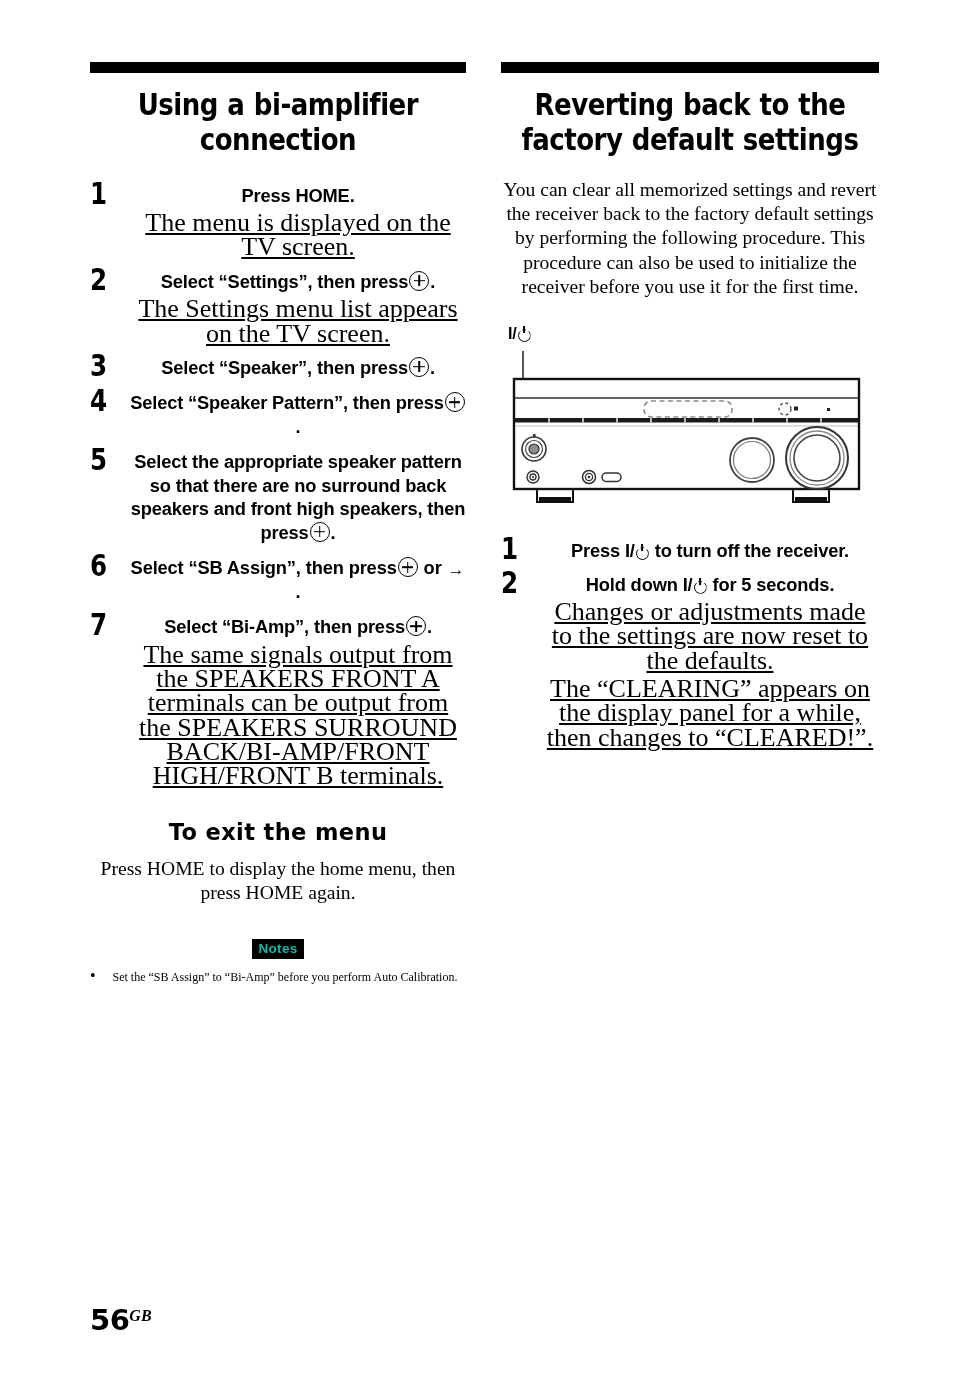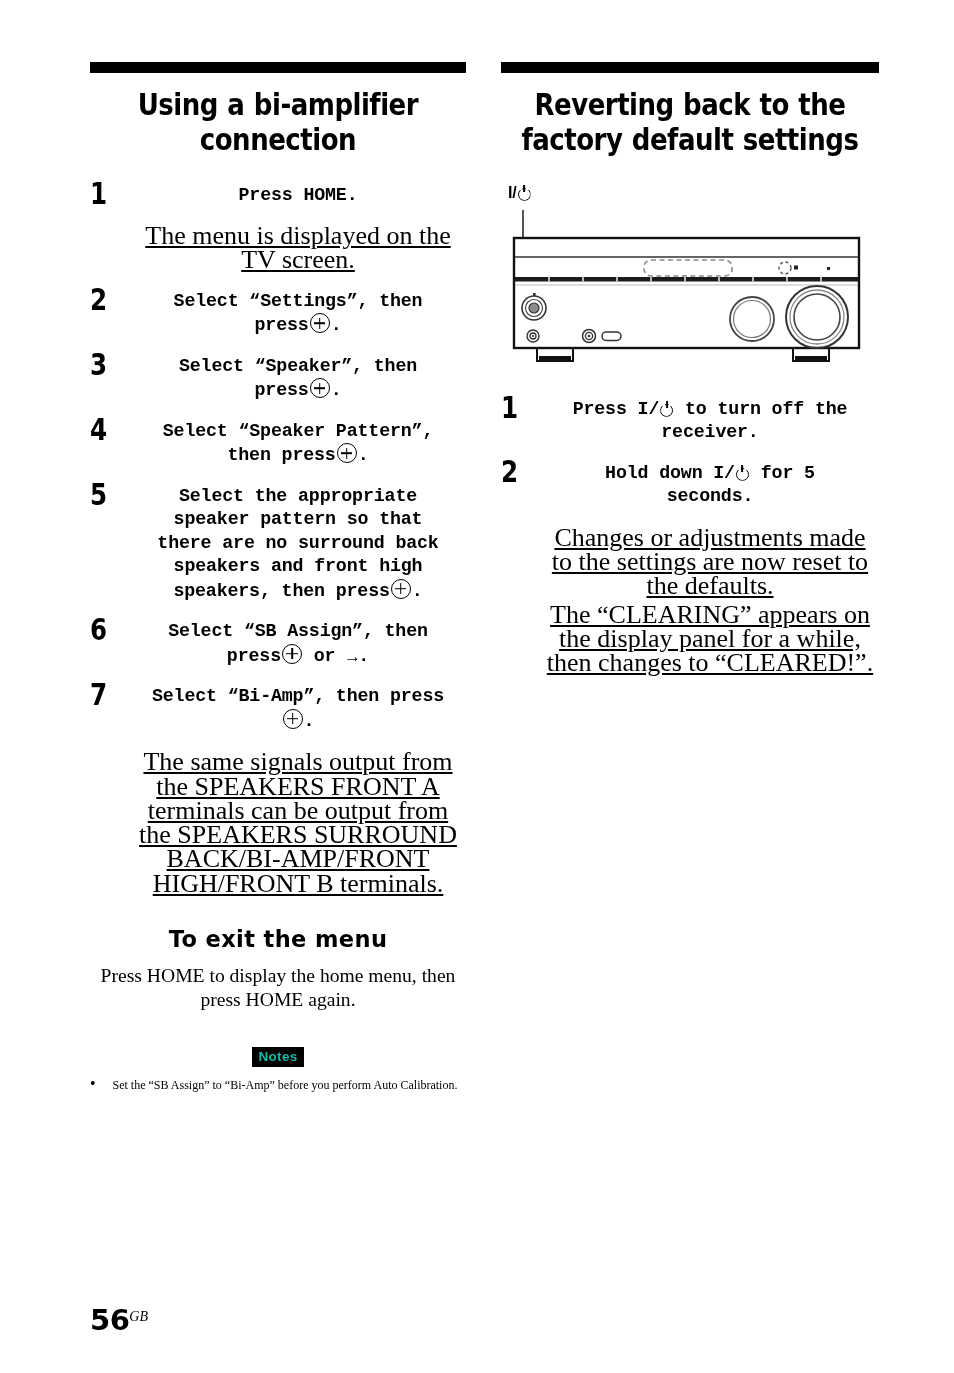--- a/index.html
+++ b/index.html
@@ -72,26 +72,26 @@
     left: 0;
     top: -5px;
     font-family: "DejaVu Sans", sans-serif;
     font-weight: bold;
     font-size: 30px;
     line-height: 1;
     transform: scaleX(0.82);
     transform-origin: left top;
   }
   .step .lead {
-    font-family: Liberation Mono, monospace;
+    font-family: Liberation Sans, sans-serif;
     font-weight: bold;
     font-size: 18.3px;
     line-height: 23.5px;
     letter-spacing: -0.15px;
-    margin: 17px;
+    margin: 0;
   }
   .step .detail {
     font-family: "Liberation Serif", serif;
     font-size: 26px;
     line-height: 24.3px;
     margin: 4px;
     text-decoration: underline;
   }
 
   
@@ -227,22 +227,22 @@
     top: 1306px;
     font-family: "DejaVu Sans", sans-serif;
     font-weight: bold;
     font-size: 29px;
     line-height: 1;
     letter-spacing: -0.5px;
   }
   .folio .gb {
     font-family: "Liberation Serif", serif;
     font-style: italic;
-    font-weight: normal;
-    font-size: 14px;
+    font-weight: bold;
+    font-size: 16px;
     vertical-align: 9px;
     letter-spacing: 0;
   }
 </style>
 </head>
 <body>
 
 <div class="page">
 
   <div class="col col-left">
@@ -258,20 +258,21 @@
           <span>Press HOME.</span>
         </p>
         <p class="detail">The menu is displayed on the TV screen.</p>
       </div>
 
       <div class="step">
         <span class="num">2</span>
         <p class="lead">
           <span>Select “Settings”, then press</span><span class="ico-enter"></span><span>.</span>
         </p>
+        <p class="detail">The Settings menu list appears on the TV screen.</p>
       </div>
 
       <div class="step">
         <span class="num">3</span>
         <p class="lead">
           <span>Select “Speaker”, then press</span><span class="ico-enter"></span><span>.</span>
         </p>
       </div>
 
       <div class="step tight">
@@ -315,20 +316,21 @@
       <li>Set the “SB Assign” to “Bi-Amp” before you perform Auto Calibration.</li>
     </ul>
 
   </div>
 
   <div class="col col-right">
 
     <div class="rule"></div>
     <h1 class="section-title">Reverting back to the factory default settings</h1>
 
+    <p class="body-text intro">You can clear all memorized settings and revert the receiver back to the factory default settings by performing the following procedure. This procedure can also be used to initialize the receiver before you use it for the first time.</p>
 
     <div class="figure">
       <div class="fig-label">
         <span>I/</span><span class="ico-power"></span>
       </div>
 
       <svg width="378" height="190" viewBox="0 0 378 190">
 
         <line x1="22" y1="26" x2="22" y2="118" stroke="#555" stroke-width="2"></line>
         <path d="M22 118 q0 6 6 6 l4 0" fill="none" stroke="#555" stroke-width="2"></path>

